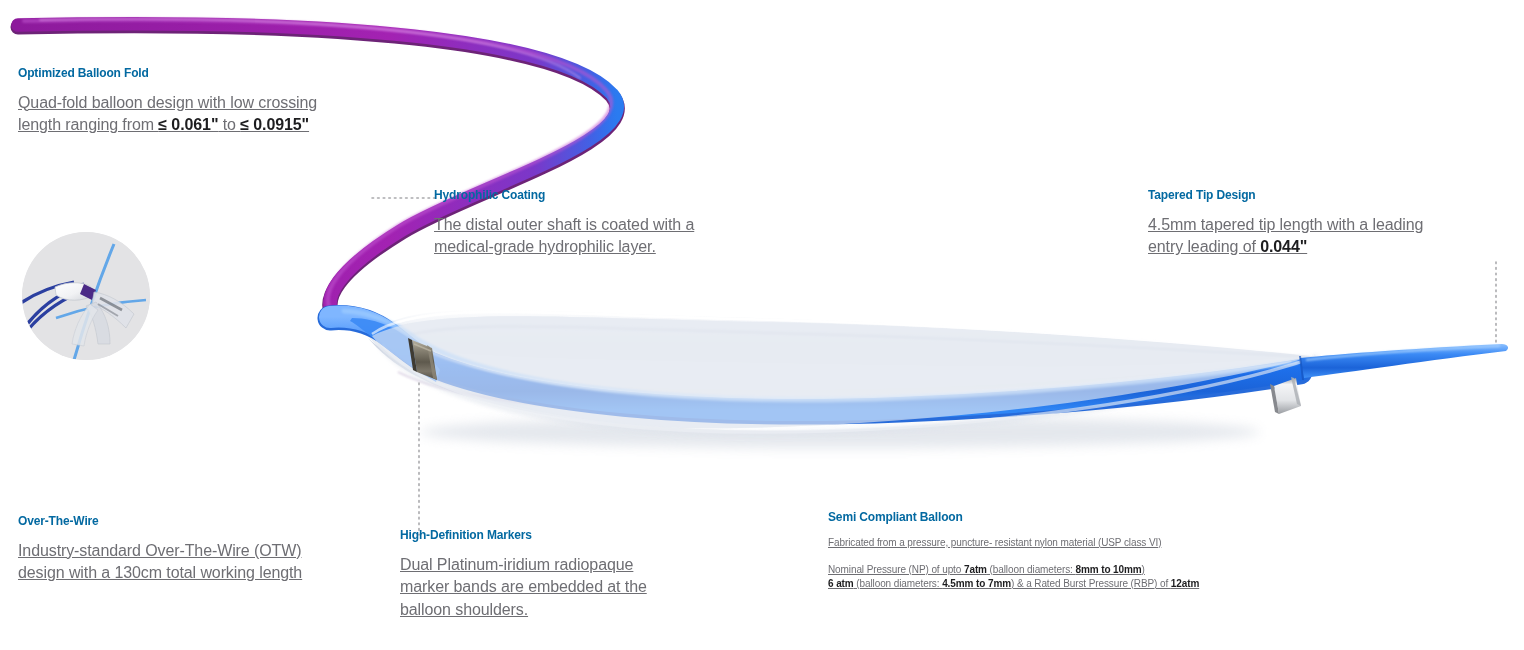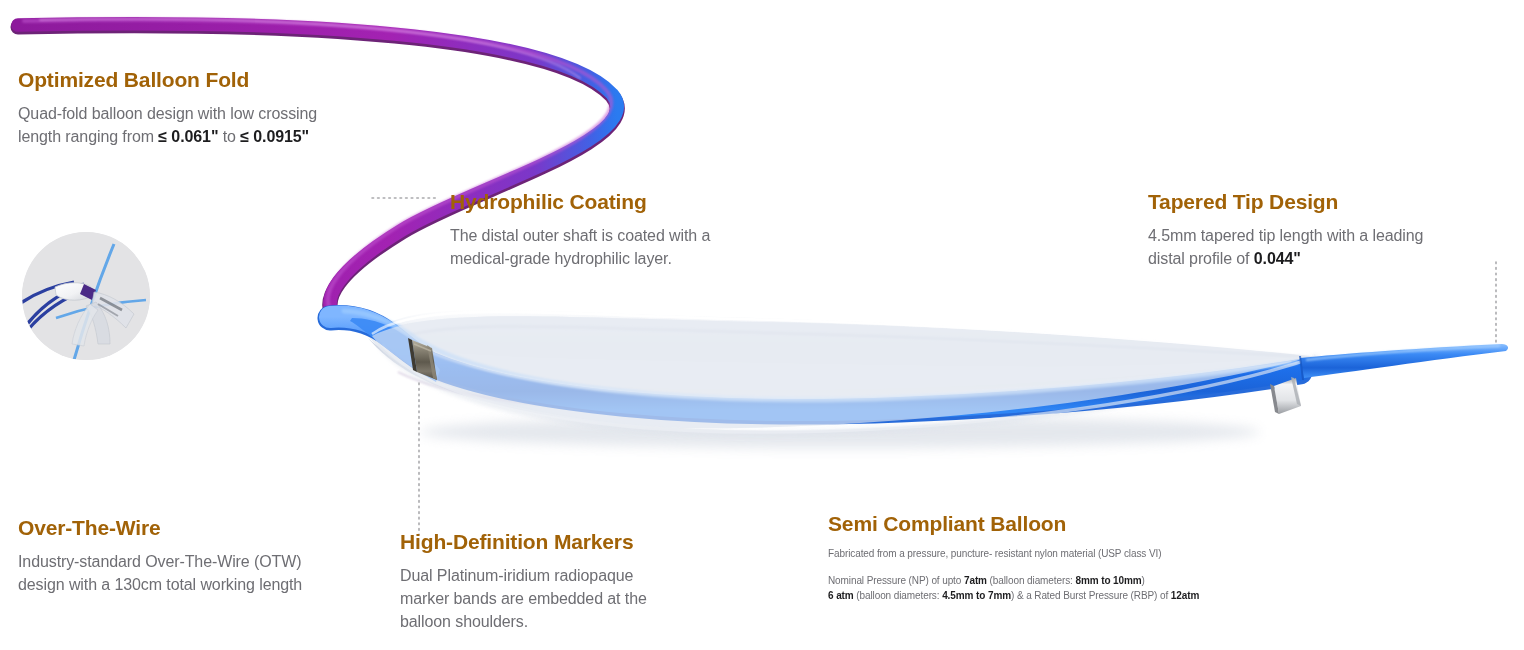--- a/index.html
+++ b/index.html
@@ -9,33 +9,34 @@
     -webkit-font-smoothing:antialiased;
   }
   #stage{position:absolute;inset:0;width:1524px;height:650px;}
 
   
   .art{position:absolute;left:0;top:0;width:1524px;height:650px;pointer-events:none;}
 
   
   .callout{position:absolute;}
   .c-title{
-    font-size:21px;font-weight:700;color:#a16207;letter-spacing:-0.15px;
+    font-size:12px;font-weight:700;color:#0369a1;letter-spacing:-0.15px;
     line-height:1.3;margin:0 0 10px 0;white-space:nowrap;
   }
   .c-body{
     font-size:16px;font-weight:400;color:#6e6e73;line-height:1.42;margin:0;
     letter-spacing:-0.1px;
+    text-decoration:underline;
   }
   .c-body b{color:#1d1d1f;font-weight:700;}
   .gap{height:13px;}
 
   
   #co-fold      {left:18px;  top:66px;  width:400px;}
-  #co-hydro     {left:450px; top:188px; width:340px;}
+  #co-hydro     {left:434px; top:188px; width:340px;}
   #co-taper     {left:1148px;top:188px; width:370px;}
   #co-inflation {left:18px;  top:395px; width:372px;}
   #co-otw       {left:18px;  top:514px; width:372px;}
   #co-markers   {left:400px; top:528px; width:330px;}
   #co-balloon   {left:828px; top:510px; width:730px;}
   #co-balloon .c-body{font-size:10px;}
 
   
   #hub-inset{
     position:absolute;left:22px;top:232px;width:128px;height:128px;border-radius:50%;
@@ -261,21 +262,21 @@
     <p class="c-body">
       <span>The distal outer shaft is coated with a</span><br>
       <span>medical-grade hydrophilic layer.</span>
     </p>
   </div>
 
   <div class="callout" id="co-taper">
     <p class="c-title">Tapered Tip Design</p>
     <p class="c-body">
       <span>4.5mm tapered tip length with a leading</span><br>
-      <span>distal profile of </span><b>0.044"</b>
+      <span>entry leading of </span><b>0.044"</b>
     </p>
   </div>
 
 
   <div class="callout" id="co-otw">
     <p class="c-title">Over-The-Wire</p>
     <p class="c-body">
       <span>Industry-standard Over-The-Wire (OTW)</span><br>
       <span>design with a 130cm total working length</span>
     </p>

